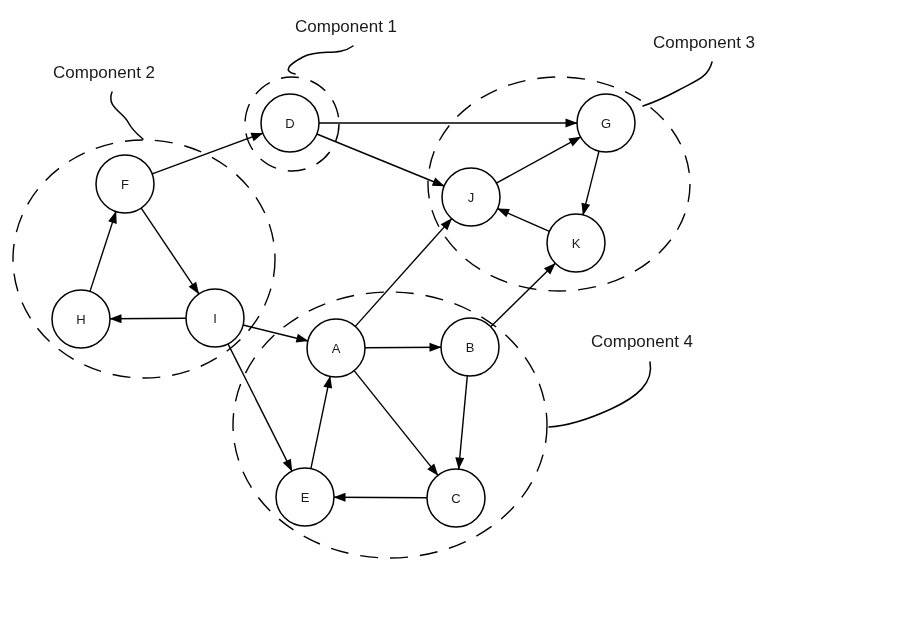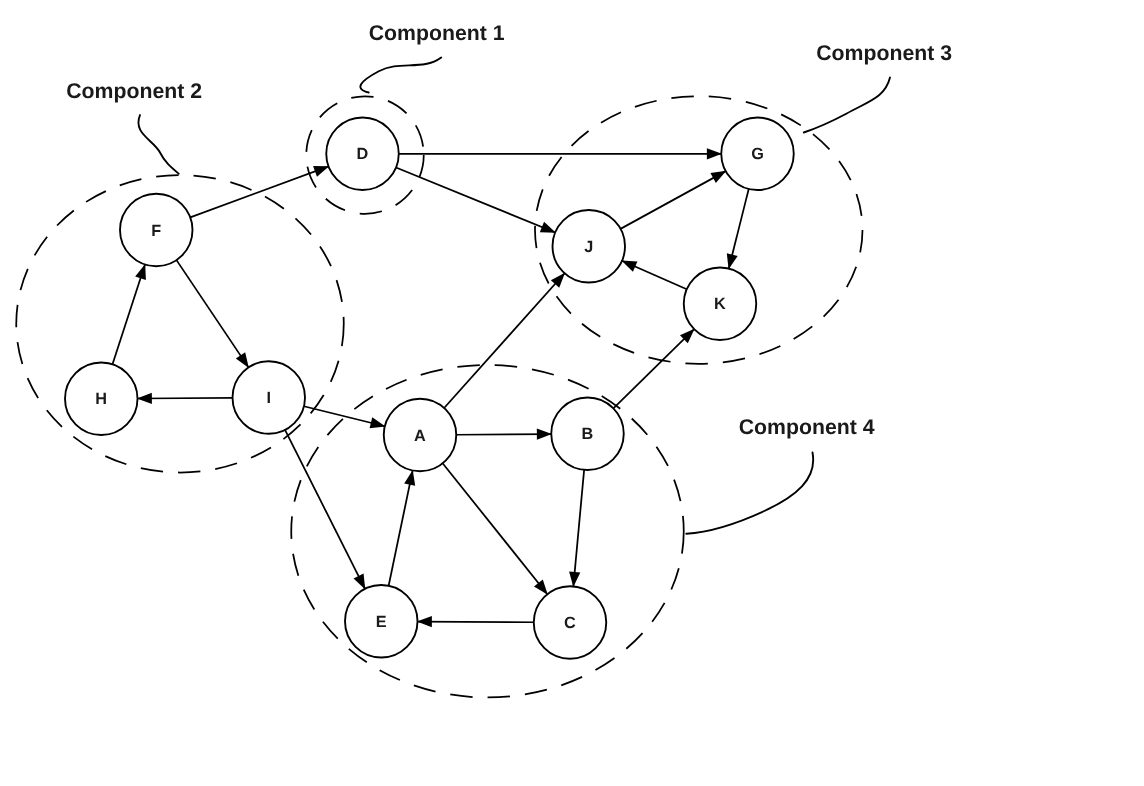--- a/index.html
+++ b/index.html
@@ -7,21 +7,20 @@
     padding: 0;
     background: #ffffff;
     font-family: "Liberation Sans", sans-serif;
   }
   .canvas-wrap {
     position: relative;
     width: 915px;
     height: 629px;
     background: #ffffff;
     overflow: hidden;
-    font-weight: bold;
   }
   svg { display: block; }
   .comp-ellipse {
     fill: none;
     stroke: var(--stroke, #000000);
     stroke-width: 1.4;
     stroke-dasharray: 18 12;
   }
   .leader {
     fill: none;

